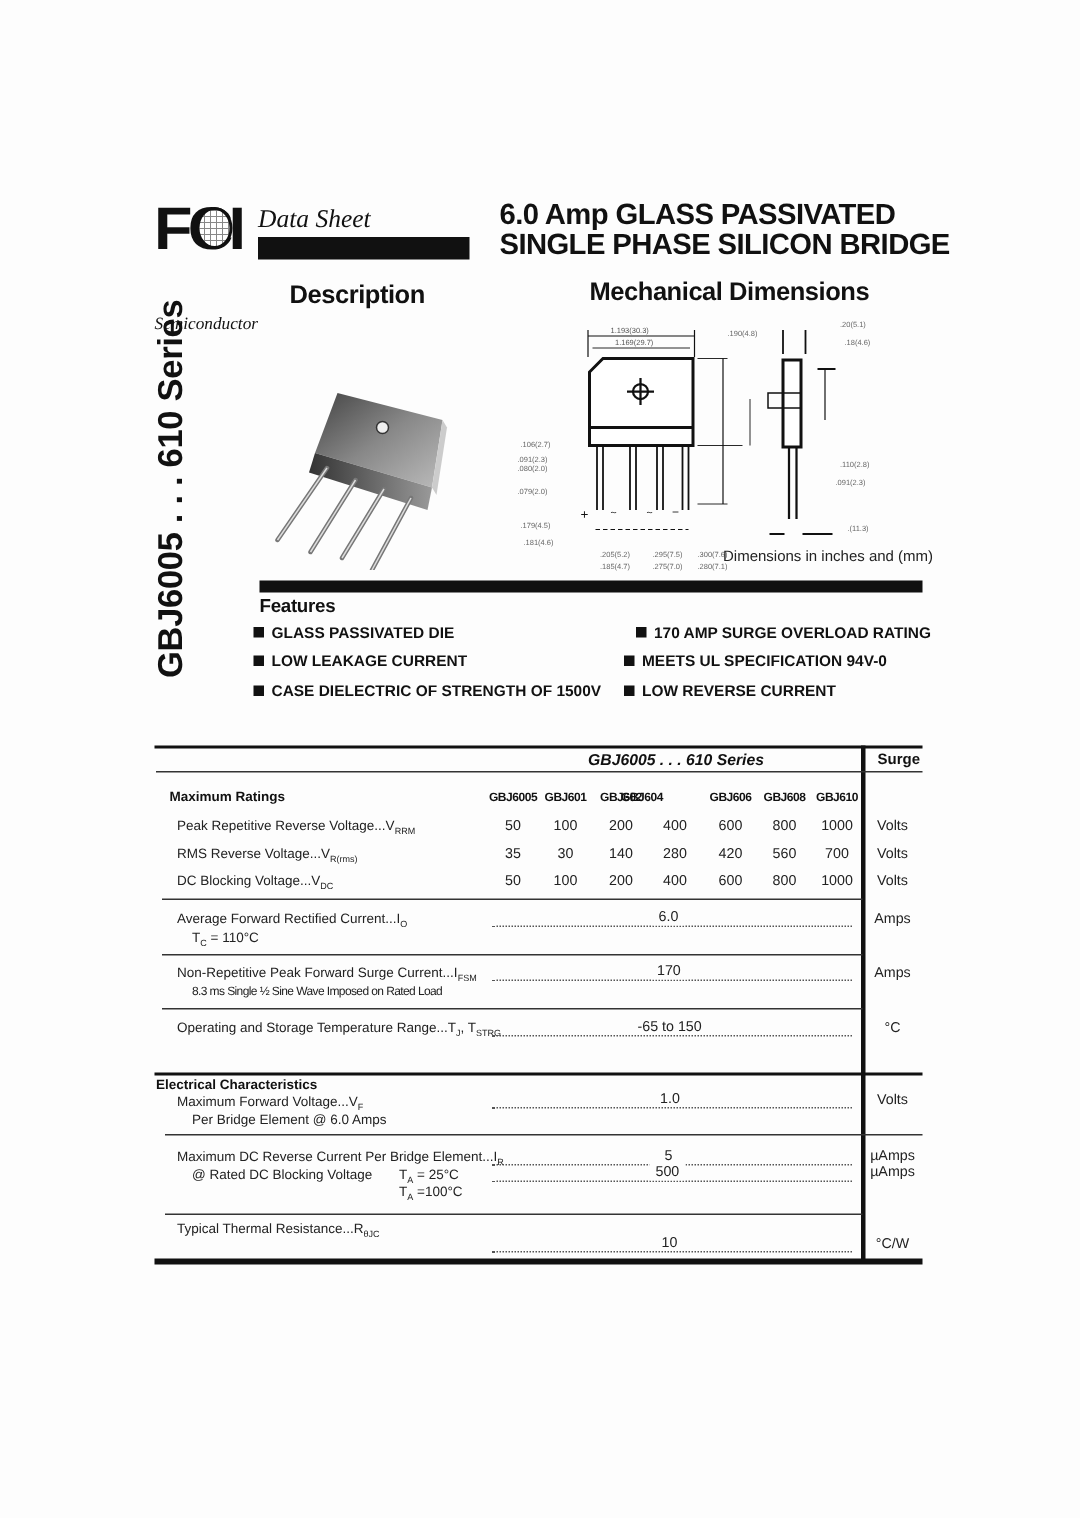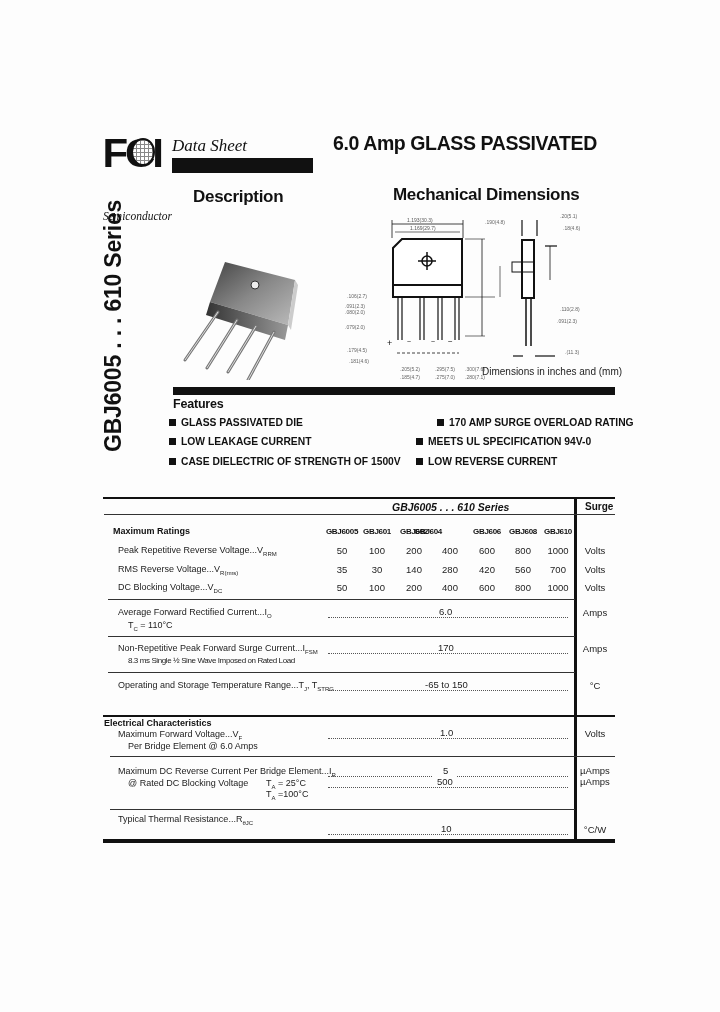--- a/index.html
+++ b/index.html
@@ -42,20 +42,21 @@
 </head>
 <body>
 
 <div class="abs logo-fci">FCI</div>
 <div class="abs logo-globe"></div>
 <div class="abs logo-semi">Semiconductor</div>
 <div class="abs ds-label">Data Sheet</div>
 <div class="abs ds-bar"></div>
 <div class="abs title">
   <div>6.0 Amp GLASS PASSIVATED</div>
+  <div>SINGLE PHASE SILICON BRIDGE</div>
 </div>
 
 <div class="abs vert">GBJ6005 . . . 610 Series</div>
 
 <div class="abs sec-head" style="left:193px;top:187px;">Description</div>
 <div class="abs sec-head" style="left:393px;top:185px;">Mechanical Dimensions</div>
 
 <svg class="abs photo" viewBox="0 0 150 130">
   <defs>
     <linearGradient id="g1" x1="0" y1="0" x2="1" y2="1">
@@ -155,21 +156,21 @@
     <text x="120" y="171">.280(7.1)</text>
   </g>
 </svg>
 <div class="abs dimcap">Dimensions in inches and (mm)</div>
 
 <div class="abs rule" style="left:173px;top:387px;width:442px;"></div>
 <div class="abs feat-head">Features</div>
 <div class="abs feat" style="left:169px;top:417px;">GLASS PASSIVATED DIE</div>
 <div class="abs feat" style="left:169px;top:436px;">LOW LEAKAGE CURRENT</div>
 <div class="abs feat" style="left:169px;top:456px;">CASE DIELECTRIC OF STRENGTH OF 1500V</div>
-<div class="abs feat" style="left:437px;top:417px;">170 AMP SURGE OVERLOAD RATING</div>
+<div class="abs feat" style="left:424px;top:417px;">170 AMP SURGE OVERLOAD RATING</div>
 <div class="abs feat" style="left:416px;top:436px;">MEETS UL SPECIFICATION 94V-0</div>
 <div class="abs feat" style="left:416px;top:456px;">LOW REVERSE CURRENT</div>
 
 <div class="abs tbl-top"></div>
 <div class="abs tbl-div"></div>
 <div class="abs tbl-bot"></div>
 <div class="abs hline" style="left:104px;top:514px;width:511px;"></div>
 <div class="abs series-h">GBJ6005 . . . 610 Series</div>
 <div class="abs units-h">Surge</div>
 

